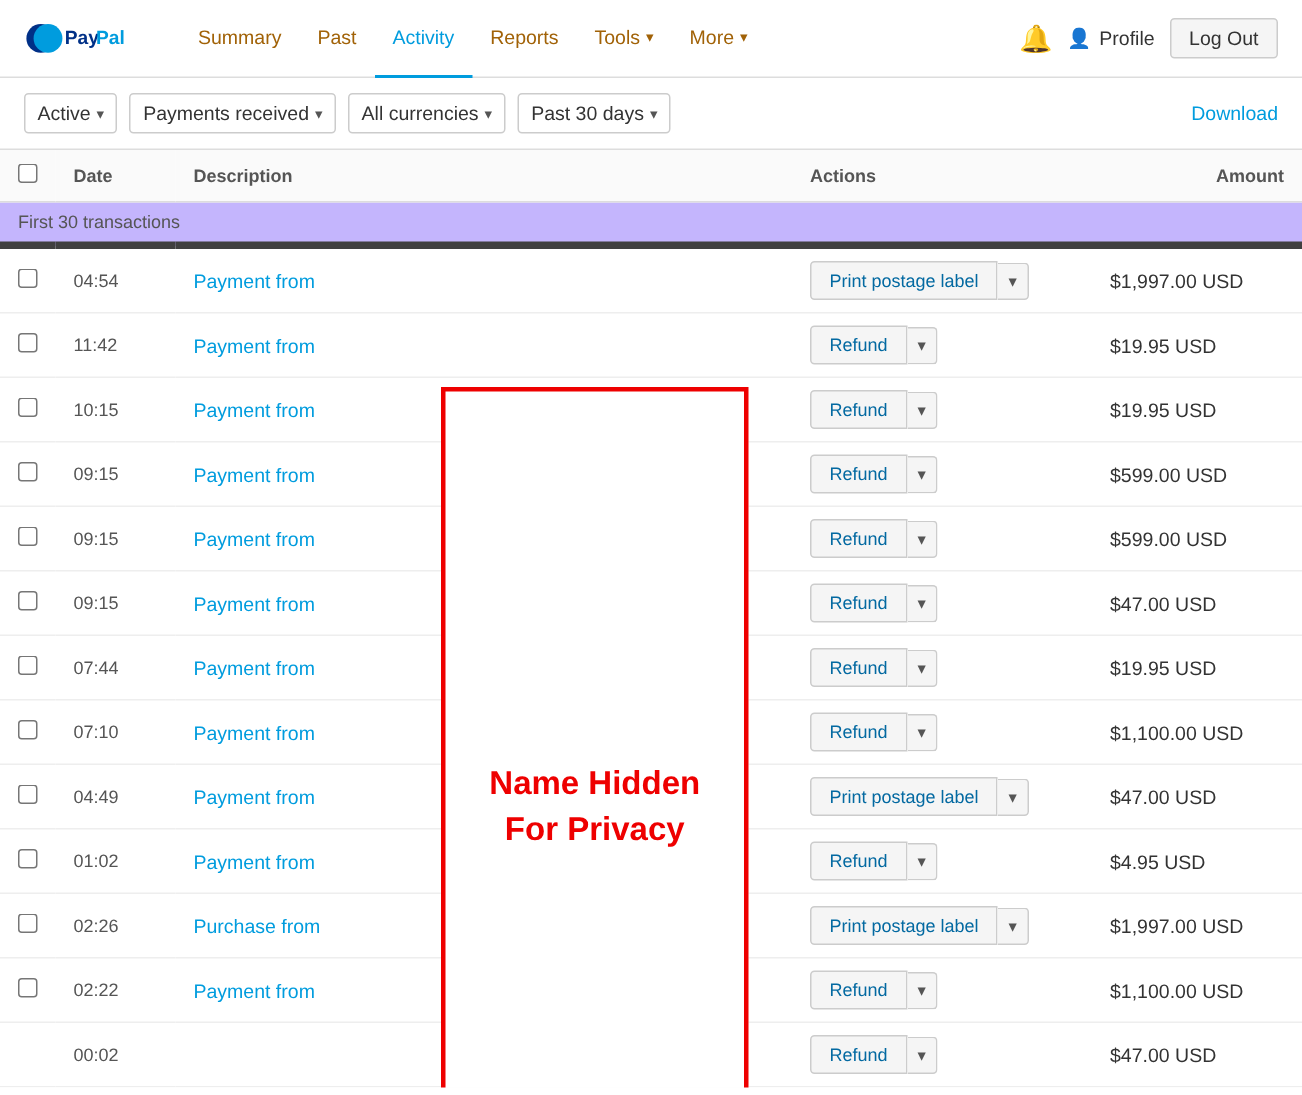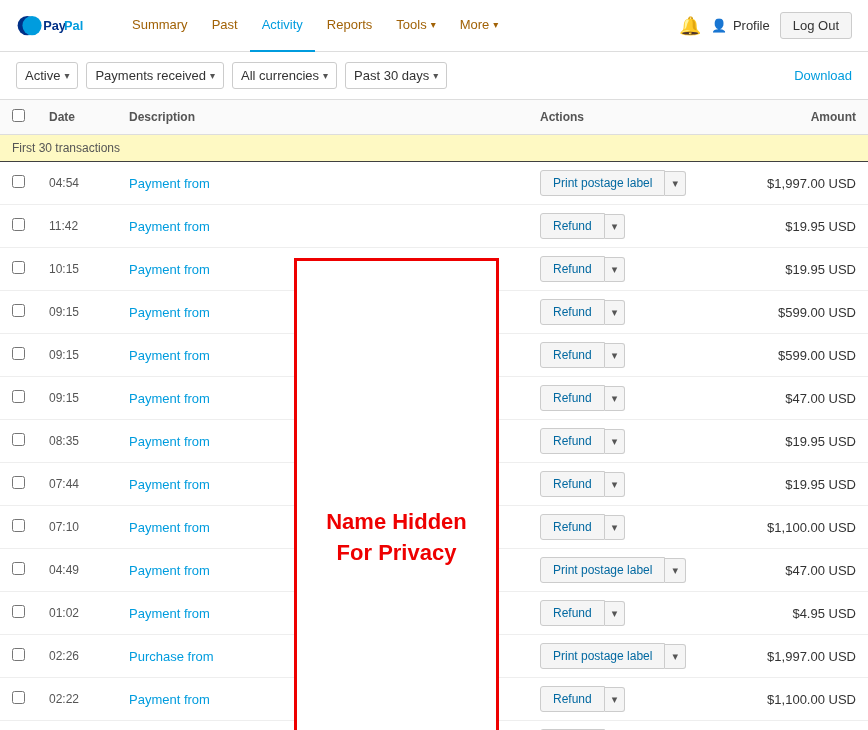--- a/index.html
+++ b/index.html
@@ -58,28 +58,28 @@
     }
     thead th.amount-col { text-align: right; }
     .checkbox-col { width: 28px; }
     .date-col { width: 80px; }
     .desc-col { }
     .actions-col { width: 200px; }
     .amount-col { width: 140px; }
 
     .first-row-label td {
       padding: 6px 12px; font-size: 12px; color: #555;
-      background: #fef9c3; border-bottom: 1px solid #404040;
+      background: #c4b5fd; border-bottom: 5px solid #404040;
     }
 
     tbody tr { border-bottom: 1px solid #eee; }
     tbody td { padding: 8px 12px; vertical-align: middle; font-size: 13px; }
     .date-cell { color: #555; font-size: 12px; }
     .desc-link { color: #009cde; cursor: pointer; text-decoration: none; }
-    .amount-cell { text-align: right; font-size: 13px; color: #333; }
+    .amount-cell { text-align: left; font-size: 13px; color: #333; }
 
     
     .action-group { display: flex; align-items: center; }
     .action-btn {
       border: 1px solid #ccc; background: #f5f5f5; border-radius: 3px 0 0 3px;
       padding: 5px 12px; cursor: pointer; font-size: 12px; color: #0369a1;
       white-space: nowrap;
     }
     .action-btn-wide { min-width: 110px; }
     .dropdown-btn {
@@ -250,32 +250,20 @@
             <td>
               <div class="action-group">
                 <button class="action-btn">Refund</button>
                 <button class="dropdown-btn">▾</button>
               </div>
             </td>
             <td class="amount-cell">$47.00 USD</td>
           </tr>
           <tr>
             <td><input type="checkbox" style=""></td>
-            <td class="date-cell">08:35</td>
-            <td><a class="desc-link">Payment from</a></td>
-            <td>
-              <div class="action-group">
-                <button class="action-btn">Refund</button>
-                <button class="dropdown-btn">▾</button>
-              </div>
-            </td>
-            <td class="amount-cell">$19.95 USD</td>
-          </tr>
-          <tr>
-            <td><input type="checkbox" style=""></td>
             <td class="date-cell">07:44</td>
             <td><a class="desc-link">Payment from</a></td>
             <td>
               <div class="action-group">
                 <button class="action-btn">Refund</button>
                 <button class="dropdown-btn">▾</button>
               </div>
             </td>
             <td class="amount-cell">$19.95 USD</td>
           </tr>

